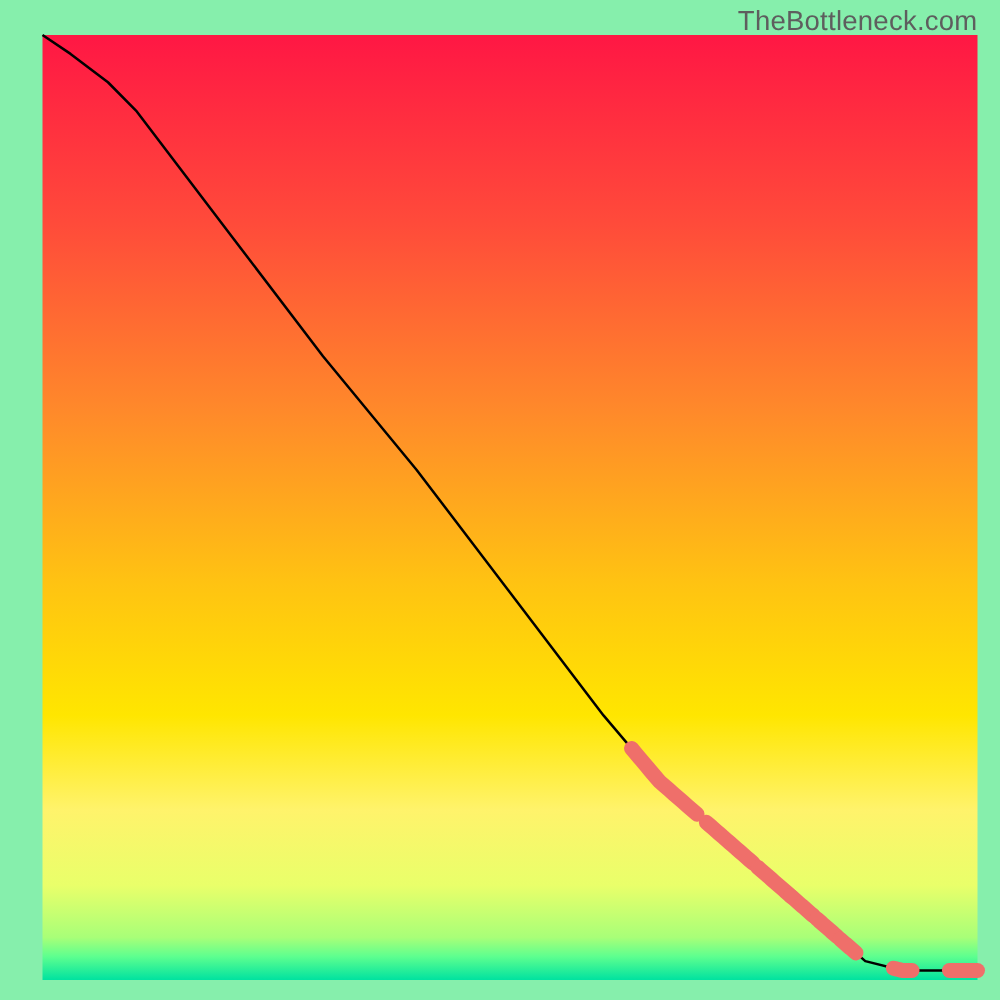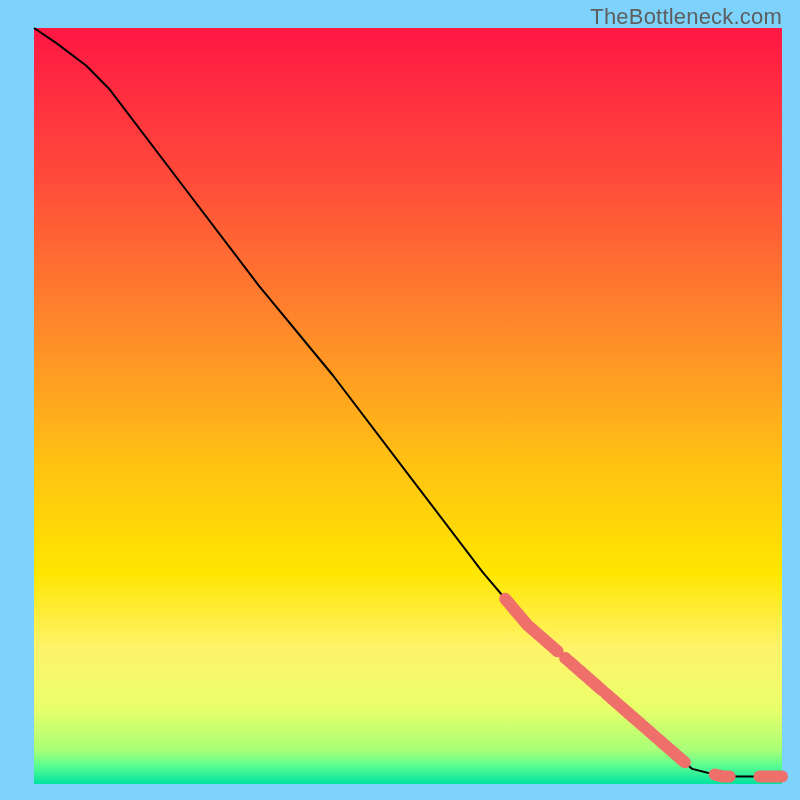--- a/index.html
+++ b/index.html
@@ -8,21 +8,21 @@
     width: 800px;
     height: 800px;
     overflow: hidden;
     background: #000;
     font-family: Arial, Helvetica, sans-serif;
   }
   .frame {
     width: 800px;
     height: 800px;
     position: relative;
-    background: #7dd3fc;
+    background: #86efac;
   }
   .watermark {
     position: absolute;
     top: 4px;
     right: 18px;
     color: #5e5e5e;
     font-size: 22px;
     letter-spacing: 0.2px;
     font-weight: 400;
   }

